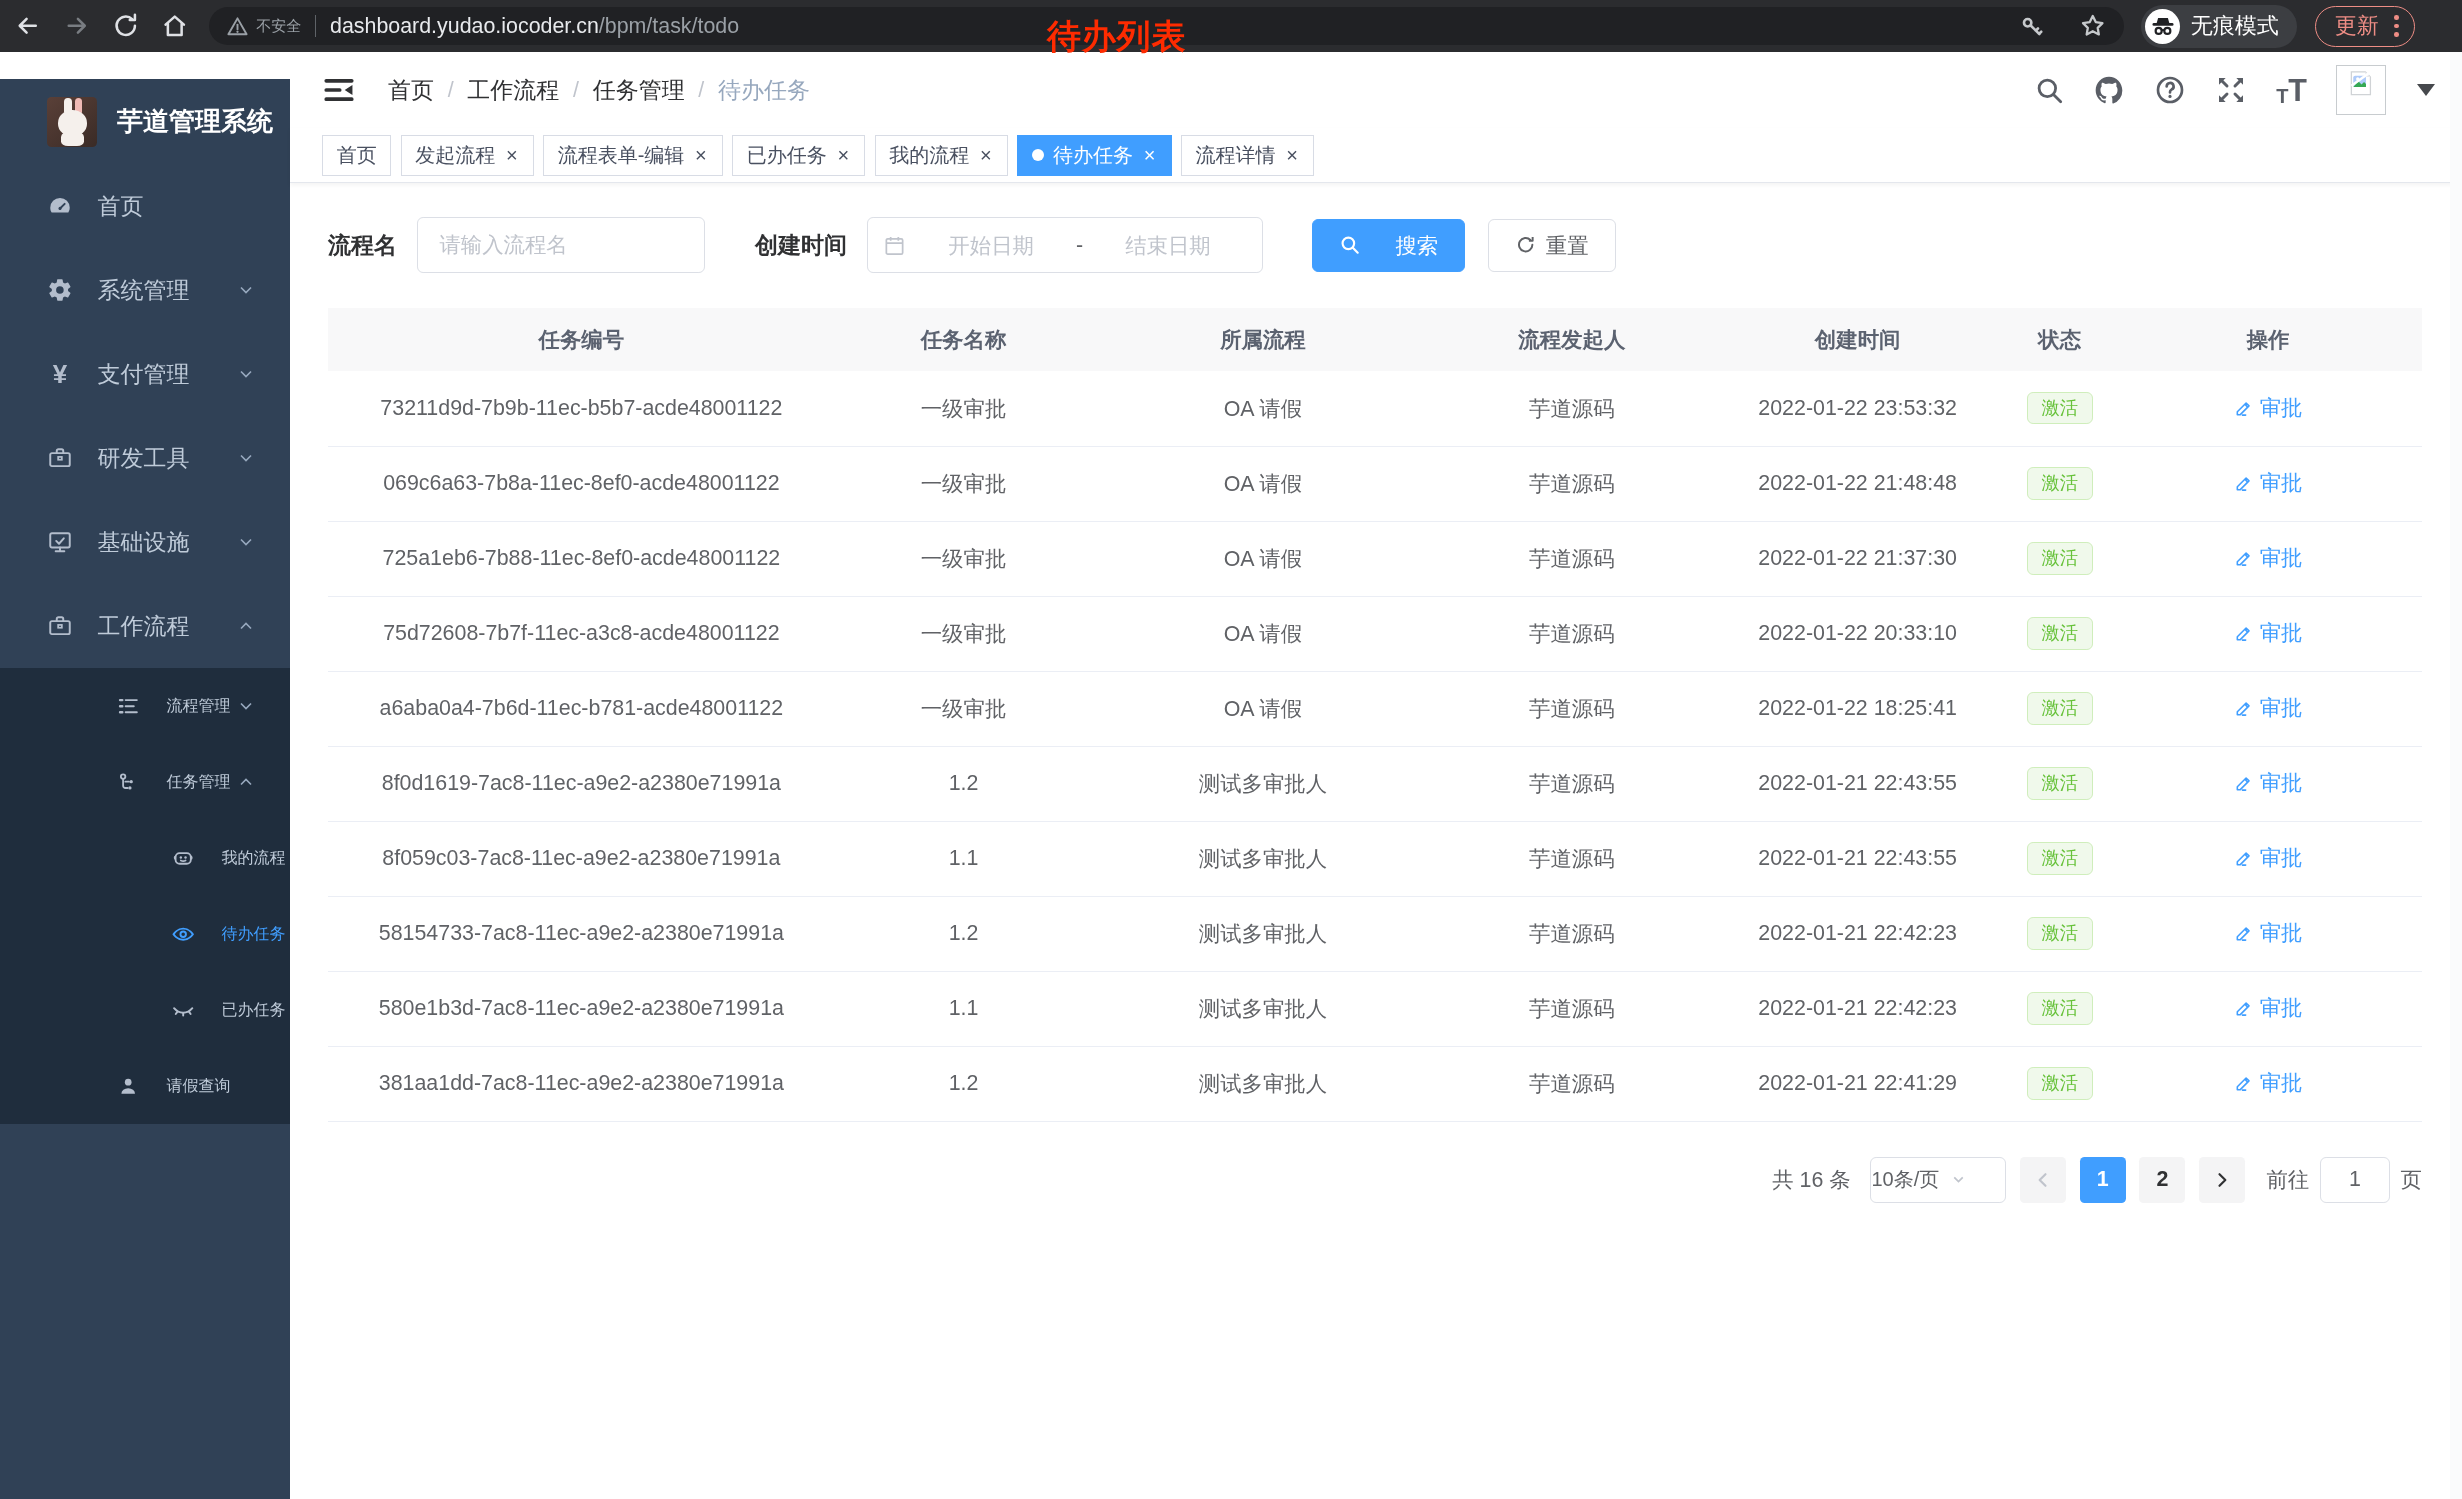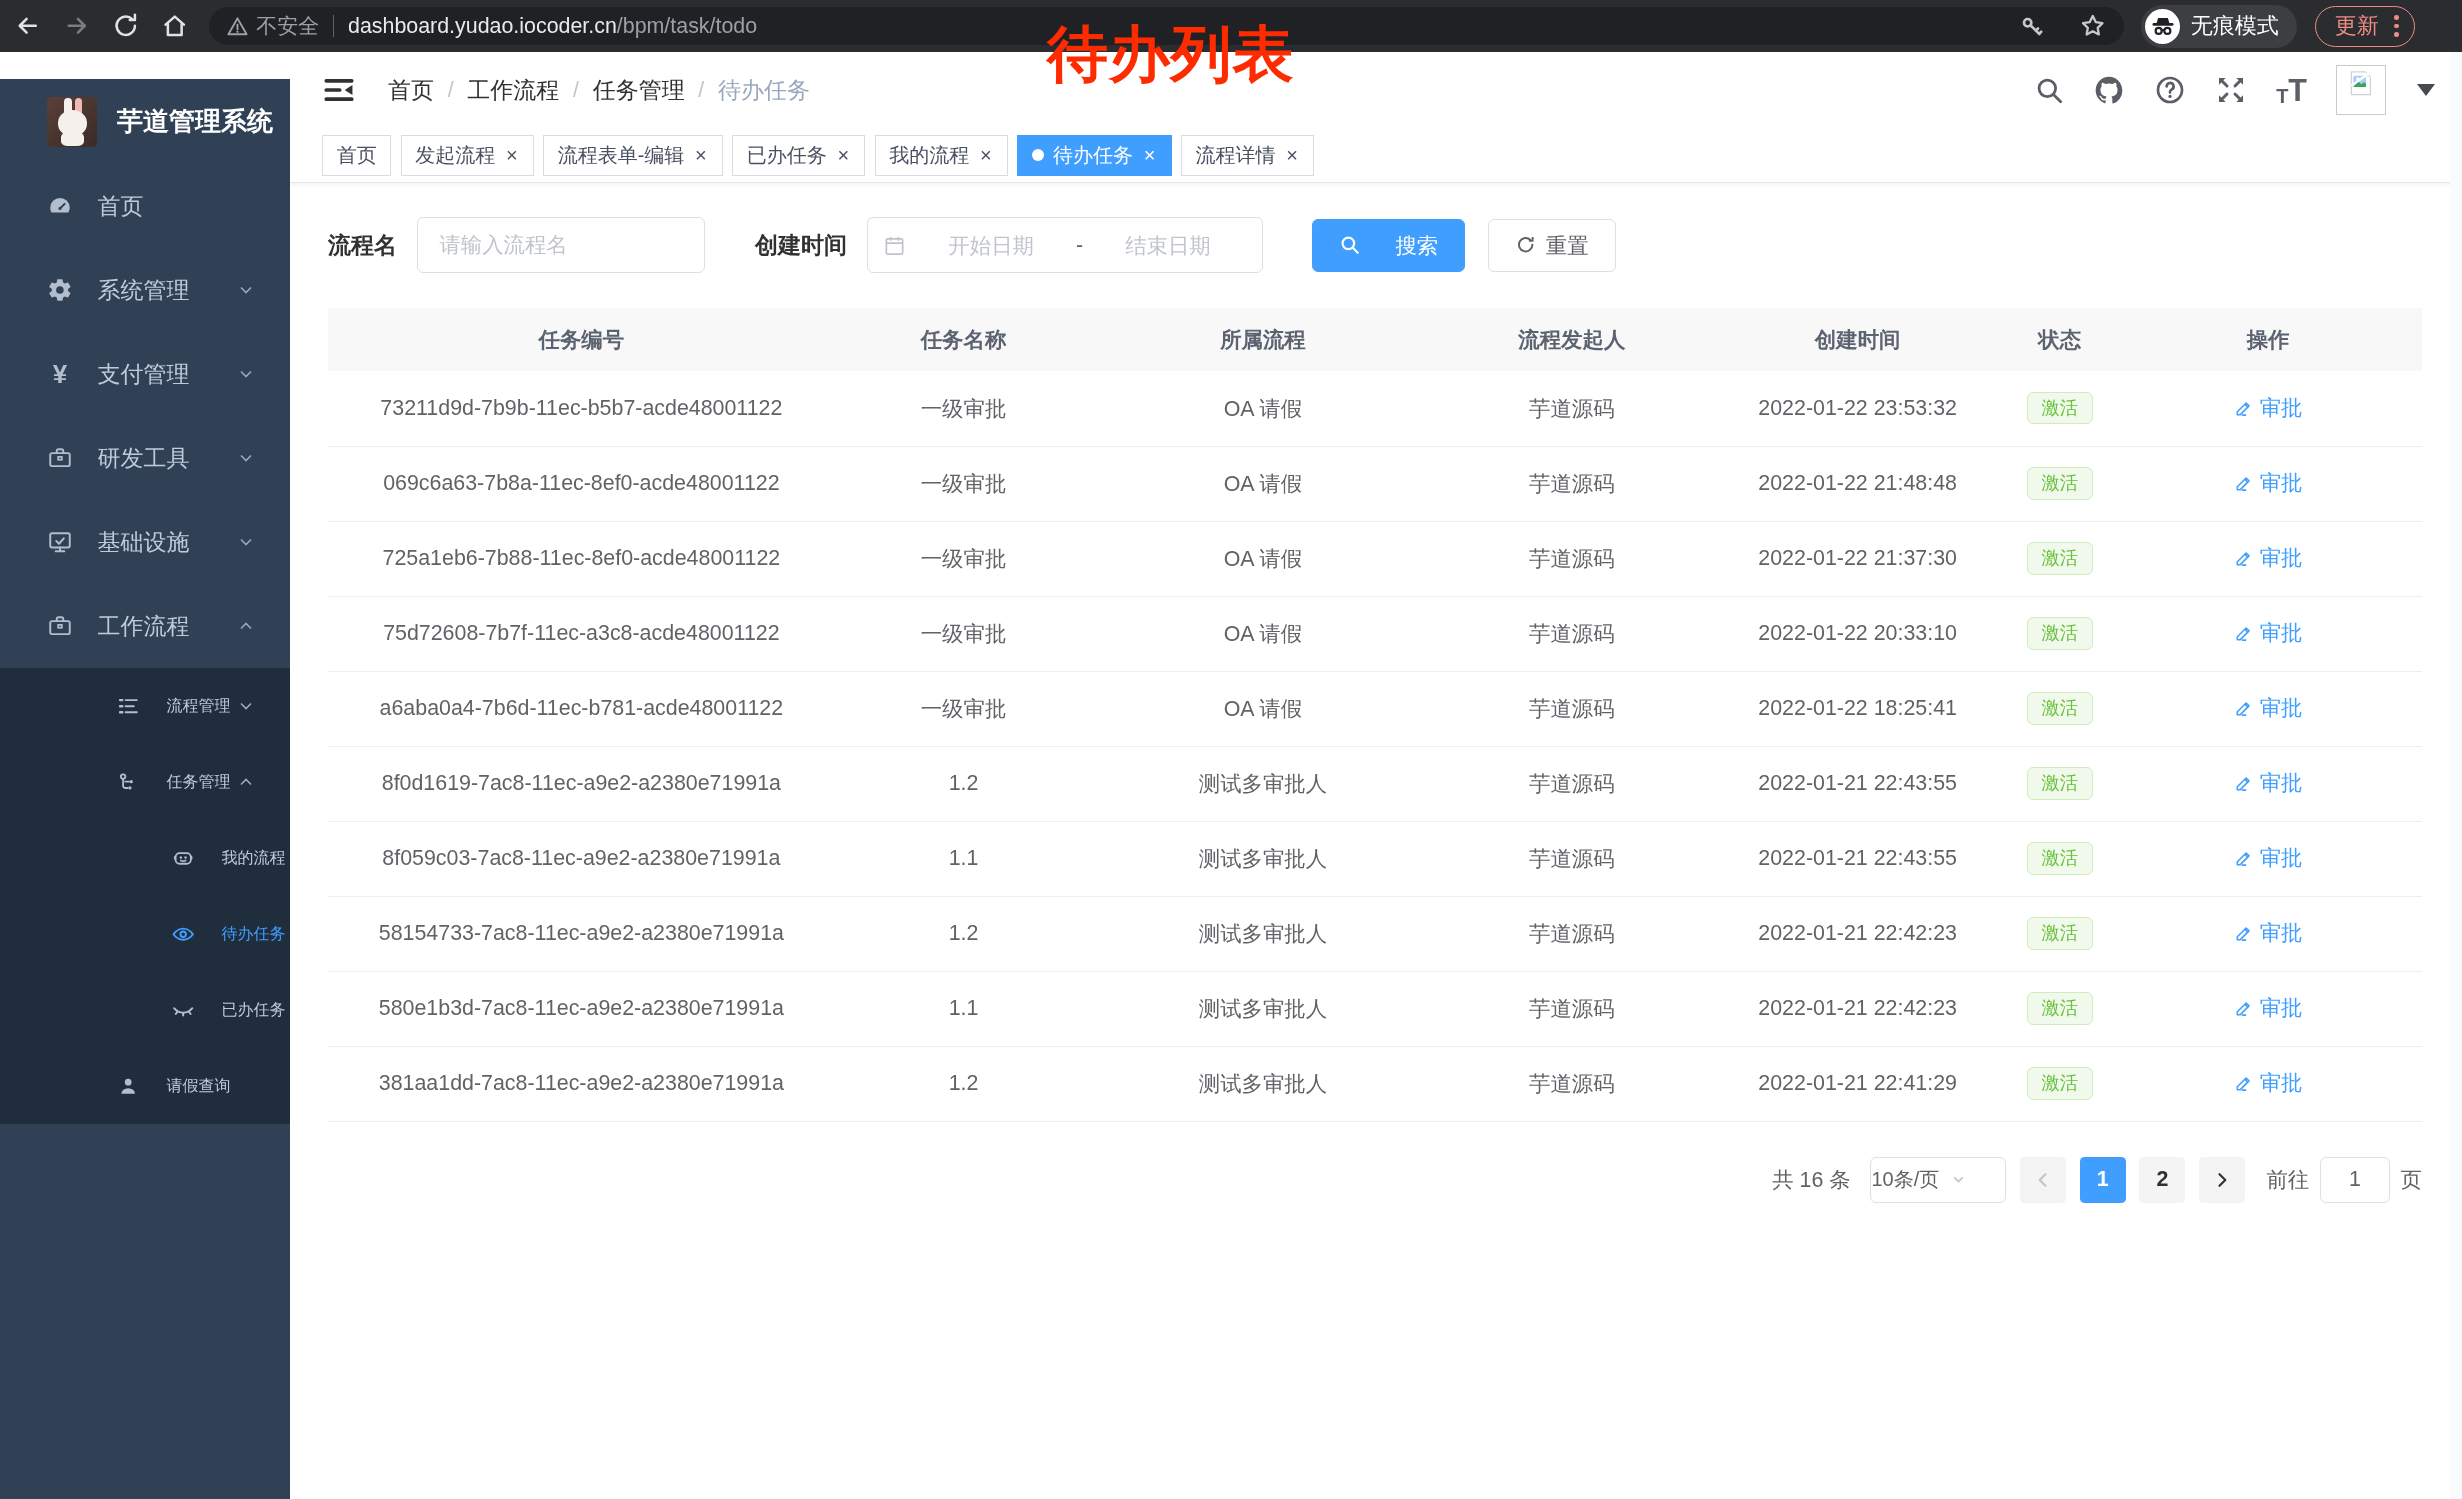--- a/index.html
+++ b/index.html
@@ -4,35 +4,35 @@
 <style>
   * { margin:0; padding:0; box-sizing:border-box; }
   html,body { width:2462px; height:1500px; }
   body { font-family:"Liberation Sans","DejaVu Sans",sans-serif; background:#fff; overflow:hidden; position:relative; }
   svg { display:block; }
 
   
   .chrome { position:absolute; left:0; top:0; width:2462px; height:52px; background:#2b2c2f; display:flex; align-items:center; z-index:5; }
   .chrome-btn { width:43px; height:43px; display:flex; align-items:center; justify-content:center; margin-left:6.1px; border-radius:50%; }
   .urlbar { margin-left:12.2px; height:38px; width:1915px; background:#202124; border-radius:19px; display:flex; align-items:center; padding:0 17px; }
-  .sec-chip { display:flex; align-items:center; gap:7.6px; color:#9aa0a6; font-size:21px; }
+  .sec-chip { display:flex; align-items:center; gap:7.6px; color:#9aa0a6; font-size:15px; }
   .url-divider { width:1.5px; height:21.4px; background:#5f6368; margin:0 13.7px; }
   .url-text { font-size:21.4px; color:#e8eaed; white-space:nowrap; }
   .url-path { color:#9aa0a6; }
   .urlbar-spacer { flex:1; }
   .inc-chip { margin-left:17px; height:43px; background:#3c3e42; border-radius:21.4px; display:flex; align-items:center; padding:0 18.3px 0 4.6px; gap:10.7px; }
   .inc-circle { width:35px; height:35px; border-radius:50%; background:#fff; display:flex; align-items:center; justify-content:center; }
   .inc-label { color:#fff; font-size:22px; }
   .update-chip { margin-left:18.3px; margin-right:10.7px; height:41px; border:1.5px solid #ee8d85; border-radius:20.6px; display:flex; align-items:center; padding:0 12.2px 0 18.3px; gap:12.2px; }
   .update-label { color:#ee8d85; font-size:22px; }
   .vdots { display:flex; flex-direction:column; gap:3.8px; padding:3.1px; }
   .vdots i { width:4.6px; height:4.6px; border-radius:50%; background:#ee8d85; }
 
   
-  .annotation { position:absolute; left:1047px; top:13.7px; z-index:50; color:#fe2b00; font-size:61px; font-weight:600; font-family:"Liberation Serif","DejaVu Serif",serif; letter-spacing:0.8px; white-space:nowrap; }
+  .annotation { position:absolute; left:1047px; top:13.7px; z-index:50; color:#fe2b00; font-size:34px; font-weight:600; font-family:"Liberation Serif","DejaVu Serif",serif; letter-spacing:0.8px; white-space:nowrap; }
 
   
   .app { position:absolute; left:0; top:52px; width:2462px; height:1448px; display:flex; }
 
   
   .sidebar { width:290px; height:100%; background:#304156; flex:none; display:flex; flex-direction:column;margin-top:27px; }
   .side-header { height:85px; display:flex; align-items:center; padding-left:47px; gap:20px; flex:none; }
   .logo-box { width:50px; height:50px; border-radius:4.6px; background:linear-gradient(140deg,#5a4038 0%,#3a2b26 100%); position:relative; overflow:hidden; flex:none; }
   .logo-box .bunny-head { position:absolute; left:10.7px; top:13.7px; width:29px; height:26px; background:#f5f0ec; border-radius:50% 50% 46% 46%; }
   .logo-box .ear1,.logo-box .ear2 { position:absolute; width:7.6px; height:17px; background:#f5f0ec; border-radius:3.8px; top:1.5px; }

